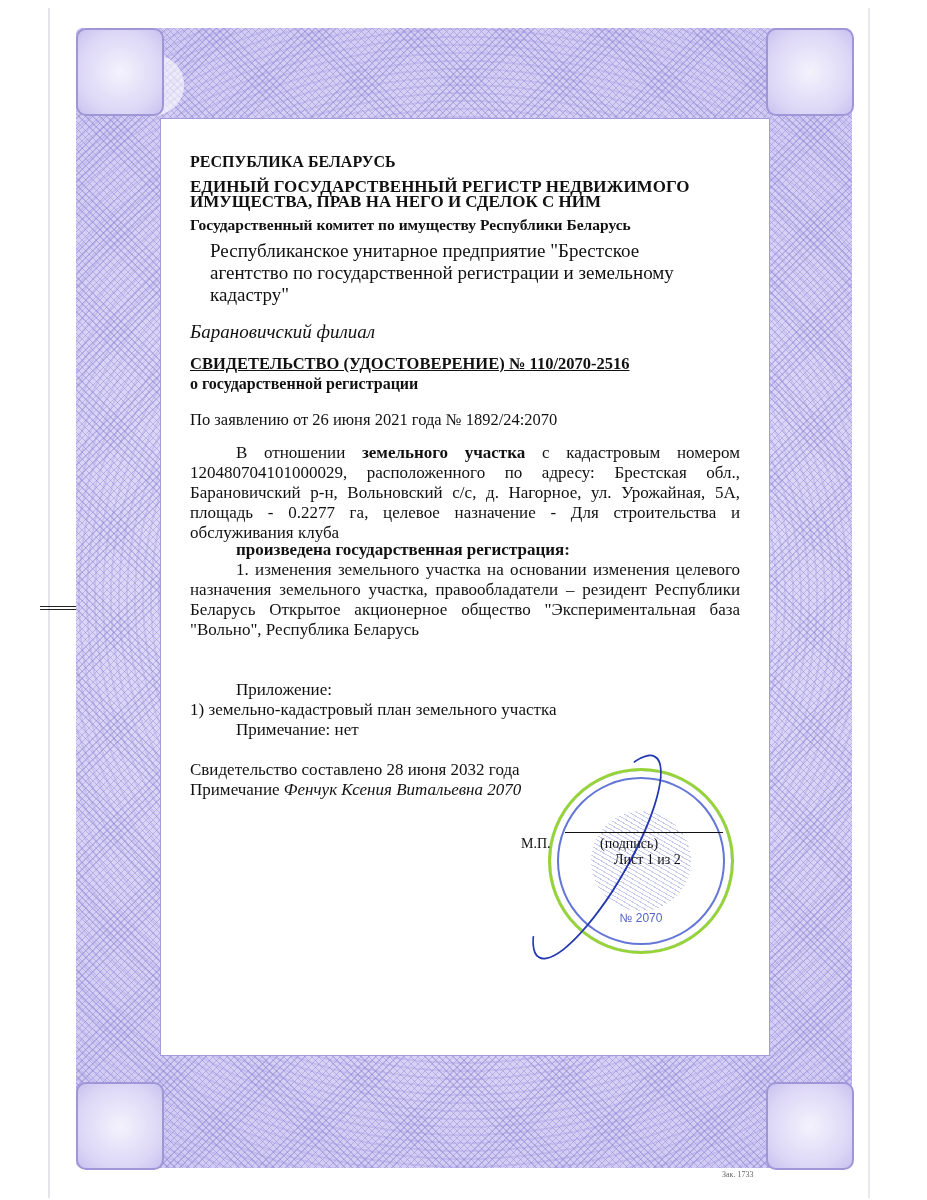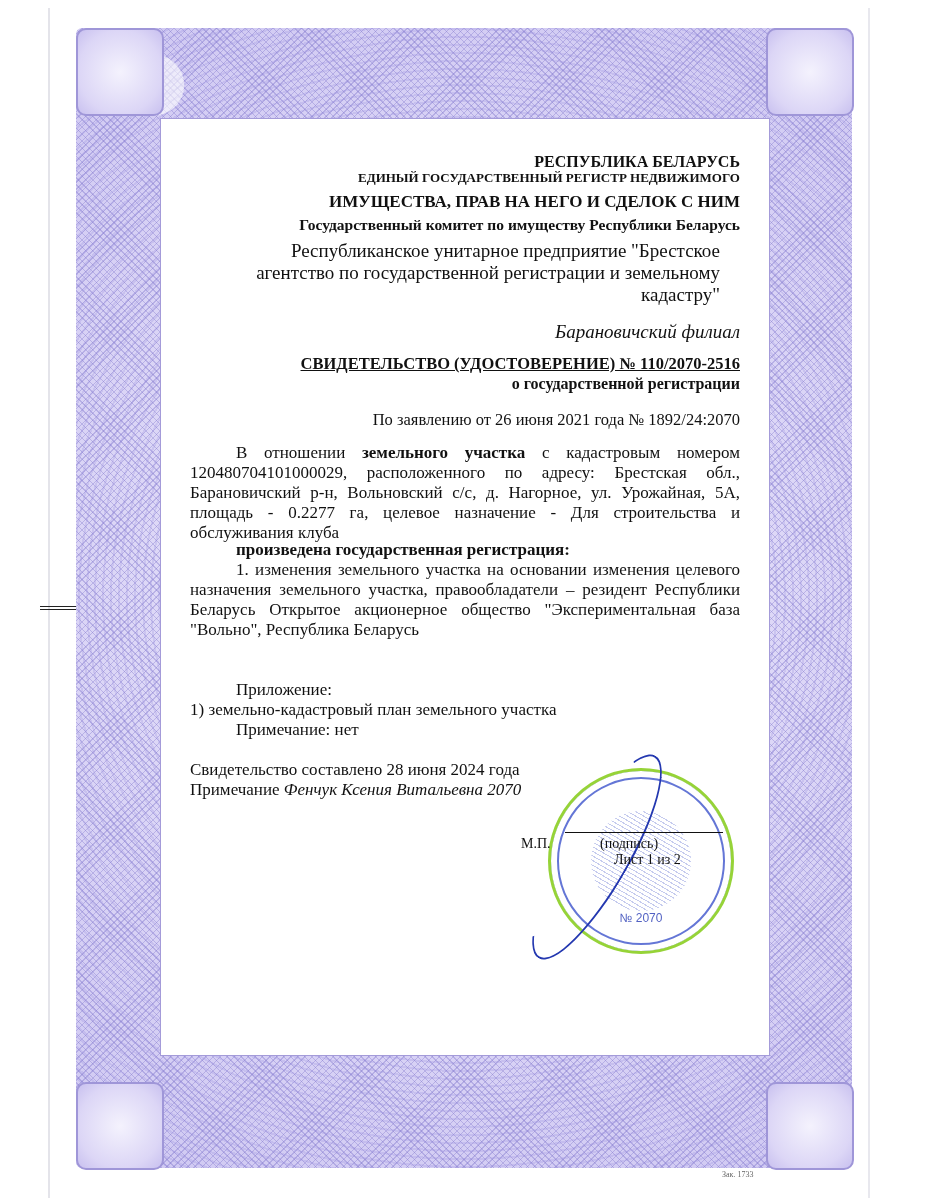--- a/index.html
+++ b/index.html
@@ -14,21 +14,21 @@
     border-radius:6px;}
   .frame::before{content:"";position:absolute;inset:0;border-radius:6px;
     background:
       radial-gradient(circle at 10% 5%, rgba(255,255,255,.6) 0 30px, transparent 31px),
       repeating-radial-gradient(circle at 50% 50%, rgba(150,140,220,0.25) 0 2px, transparent 2px 8px);}
   .corner{position:absolute;width:84px;height:84px;border:2px solid #9f96d8;border-radius:10px;
     background:radial-gradient(circle,#f4f2fd 0%,#dcd6f6 70%,#c8c0ef 100%);}
   .inner{position:absolute;left:160px;top:118px;width:608px;height:936px;background:#fff;
     border:1px solid #a49bd9;}
   .text{position:absolute;left:190px;width:550px;font-size:17px;line-height:20px;}
-  .c{text-align:right;}
+  .c{text-align:left;}
   .b{font-weight:bold;}
   .i{font-style:italic;margin-top:12px;}
   .just{text-align:justify;}
   .indent{text-indent:46px;}
   .stamp{position:absolute;left:548px;top:768px;width:180px;height:180px;border-radius:50%;
     border:3px solid #84cc16;box-shadow:inset 0 0 0 6px #fff, inset 0 0 0 8px #4a5fcf;opacity:.85;}
   .stamp-inner{position:absolute;left:40px;top:40px;width:100px;height:100px;border-radius:50%;
     background:repeating-linear-gradient(30deg,rgba(60,80,200,.35) 0 1px,transparent 1px 4px);}
   .stamp-num{position:absolute;left:0;right:0;top:140px;text-align:center;font-size:12px;color:#3446b8;font-family:"Liberation Sans",sans-serif;}
   .sig{position:absolute;left:565px;top:740px;width:60px;height:230px;border:2px solid #2438b0;border-radius:50%;transform:rotate(30deg);border-left-color:transparent;}
@@ -50,40 +50,40 @@
 
 <div class="frame"></div>
 <div class="corner" style="left:76px;top:28px;"></div>
 <div class="corner" style="left:766px;top:28px;"></div>
 <div class="corner" style="left:76px;top:1082px;"></div>
 <div class="corner" style="left:766px;top:1082px;"></div>
 
 <div class="inner"></div>
 
 <div class="text c b" style="top:152px;font-size:16px;">РЕСПУБЛИКА БЕЛАРУСЬ</div>
-<div class="text c b" style="top:168px;font-size:13px;">ЕДИНЫЙ ГОСУДАРСТВЕННЫЙ РЕГИСТР НЕДВИЖИМОГО</div>
+<div class="text c b" style="top:177px;font-size:17px;">ЕДИНЫЙ ГОСУДАРСТВЕННЫЙ РЕГИСТР НЕДВИЖИМОГО</div>
 <div class="text c b" style="top:192px;font-size:17px;">ИМУЩЕСТВА, ПРАВ НА НЕГО И СДЕЛОК С НИМ</div>
 <div class="text c b" style="top:215px;font-size:15.5px;">Государственный комитет по имуществу Республики Беларусь</div>
 <div class="text c" style="top:240px;font-size:19px;line-height:22px;left:210px;width:510px;">Республиканское унитарное предприятие "Брестское агентство по государственной регистрации и земельному кадастру"</div>
 <div class="text c i" style="top:310px;font-size:19px;">Барановичский филиал</div>
 
 <div class="text c b" style="top:354px;font-size:16.5px;text-decoration:underline;">СВИДЕТЕЛЬСТВО (УДОСТОВЕРЕНИЕ) № 110/2070-2516</div>
 <div class="text c b" style="top:374px;font-size:16px;">о государственной регистрации</div>
 <div class="text c" style="top:410px;font-size:16.5px;">По заявлению от 26 июня 2021 года № 1892/24:2070</div>
 
 <div class="text just indent" style="top:443px;"><span>В отношении </span><b>земельного участка</b><span> с кадастровым номером 120480704101000029, расположенного по адресу: Брестская обл., Барановичский р-н, Вольновский с/с, д. Нагорное, ул. Урожайная, 5А, площадь - 0.2277 га, целевое назначение - Для строительства и обслуживания клуба</span></div>
 
 <div class="text b indent" style="top:540px;">произведена государственная регистрация:</div>
 <div class="text just indent" style="top:560px;">1. изменения земельного участка на основании изменения целевого назначения земельного участка, правообладатели – резидент Республики Беларусь Открытое акционерное общество "Экспериментальная база "Вольно", Республика Беларусь</div>
 
 <div class="text indent" style="top:680px;">Приложение:</div>
 <div class="text" style="top:700px;">1) земельно-кадастровый план земельного участка</div>
 <div class="text indent" style="top:720px;">Примечание: нет</div>
 
-<div class="text" style="top:760px;">Свидетельство составлено 28 июня 2024 года</div>
+<div class="text" style="top:760px;">Свидетельство составлено 28 июня 2032 года</div>
 <div class="text" style="top:780px;"><span>Примечание </span><i>Фенчук Ксения Витальевна 2070</i></div>
 
 <div class="stamp">
   <div class="stamp-inner"></div>
   <div class="stamp-num">№ 2070</div>
 </div>
 <div class="sig"></div>
 <div class="sigline"></div>
 <div class="mp">М.П.</div>
 <div class="podpis">(подпись)</div>

